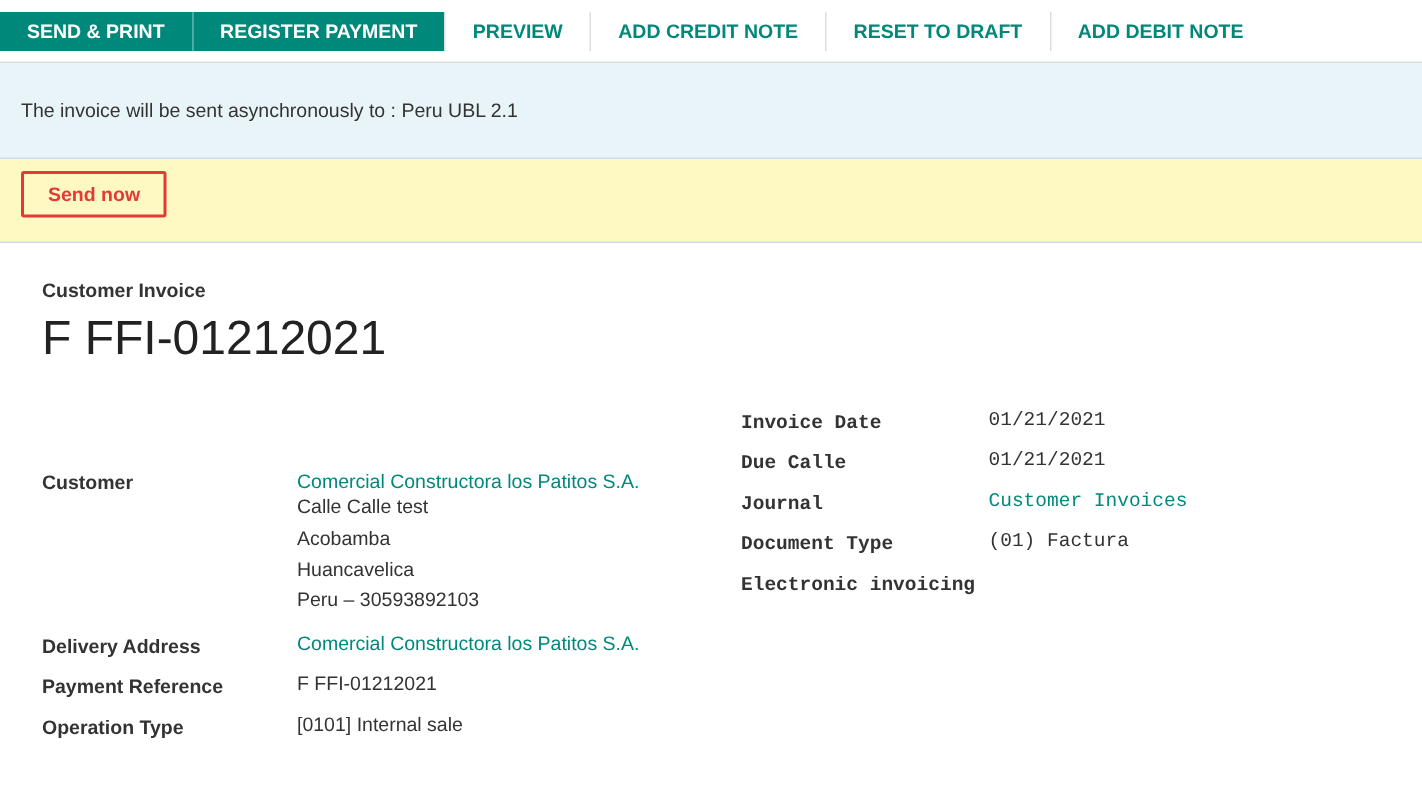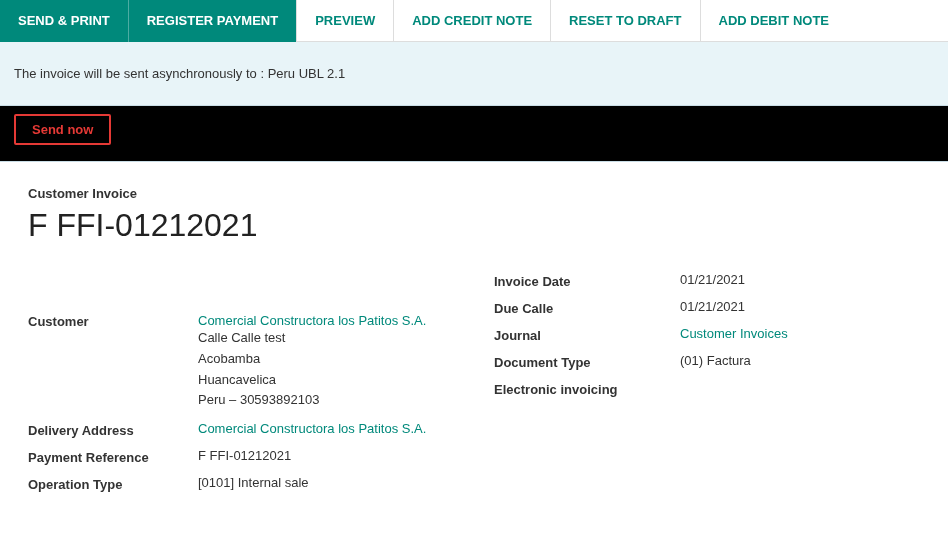--- a/index.html
+++ b/index.html
@@ -11,21 +11,21 @@
       align-items: center;
       background: #fff;
       border-bottom: 1px solid #ddd;
       padding: 0;
       height: 42px;
     }
     .toolbar-btn {
       display: flex;
       align-items: center;
       justify-content: center;
-      height: 42px;
+      height: 26px;
       padding: 0 18px;
       font-size: 13px;
       font-weight: bold;
       cursor: pointer;
       border: none;
       text-decoration: none;
       white-space: nowrap;
     }
     .btn-teal {
       background: #00897b;
@@ -42,21 +42,21 @@
     .notification-bar {
       background: #e8f4f8;
       padding: 24px 14px;
       font-size: 13px;
       color: #333;
       border-bottom: 1px solid #c9dde6;
     }
 
     
     .send-now-area {
-      background: #000000;
+      background: #fef9c3;
       padding: 8px 24px 16px 14px;
       border-bottom: 1px solid #c9dde6;
     }
     .send-now-btn {
       display: inline-block;
       padding: 6px 16px;
       border: 2px solid #e53935;
       color: #e53935;
       background: transparent;
       font-size: 13px;
@@ -120,21 +120,22 @@
     .address-block {
       font-size: 13px;
       color: #333;
       line-height: 1.6;
     }
 
     .right-section {
       display: grid;
       grid-template-columns: 160px 1fr;
       align-items: start;
-      gap: 10px 26px;
+      gap: 10px 5px;
+      font-family: Liberation Mono, monospace;
     }
   </style>
 </head>
 <body>
 
 <div class="toolbar">
   <button class="toolbar-btn btn-teal btn-first">SEND &amp; PRINT</button>
   <button class="toolbar-btn btn-teal">REGISTER PAYMENT</button>
   <button class="toolbar-btn btn-outline">PREVIEW</button>
   <button class="toolbar-btn btn-outline">ADD CREDIT NOTE</button>

